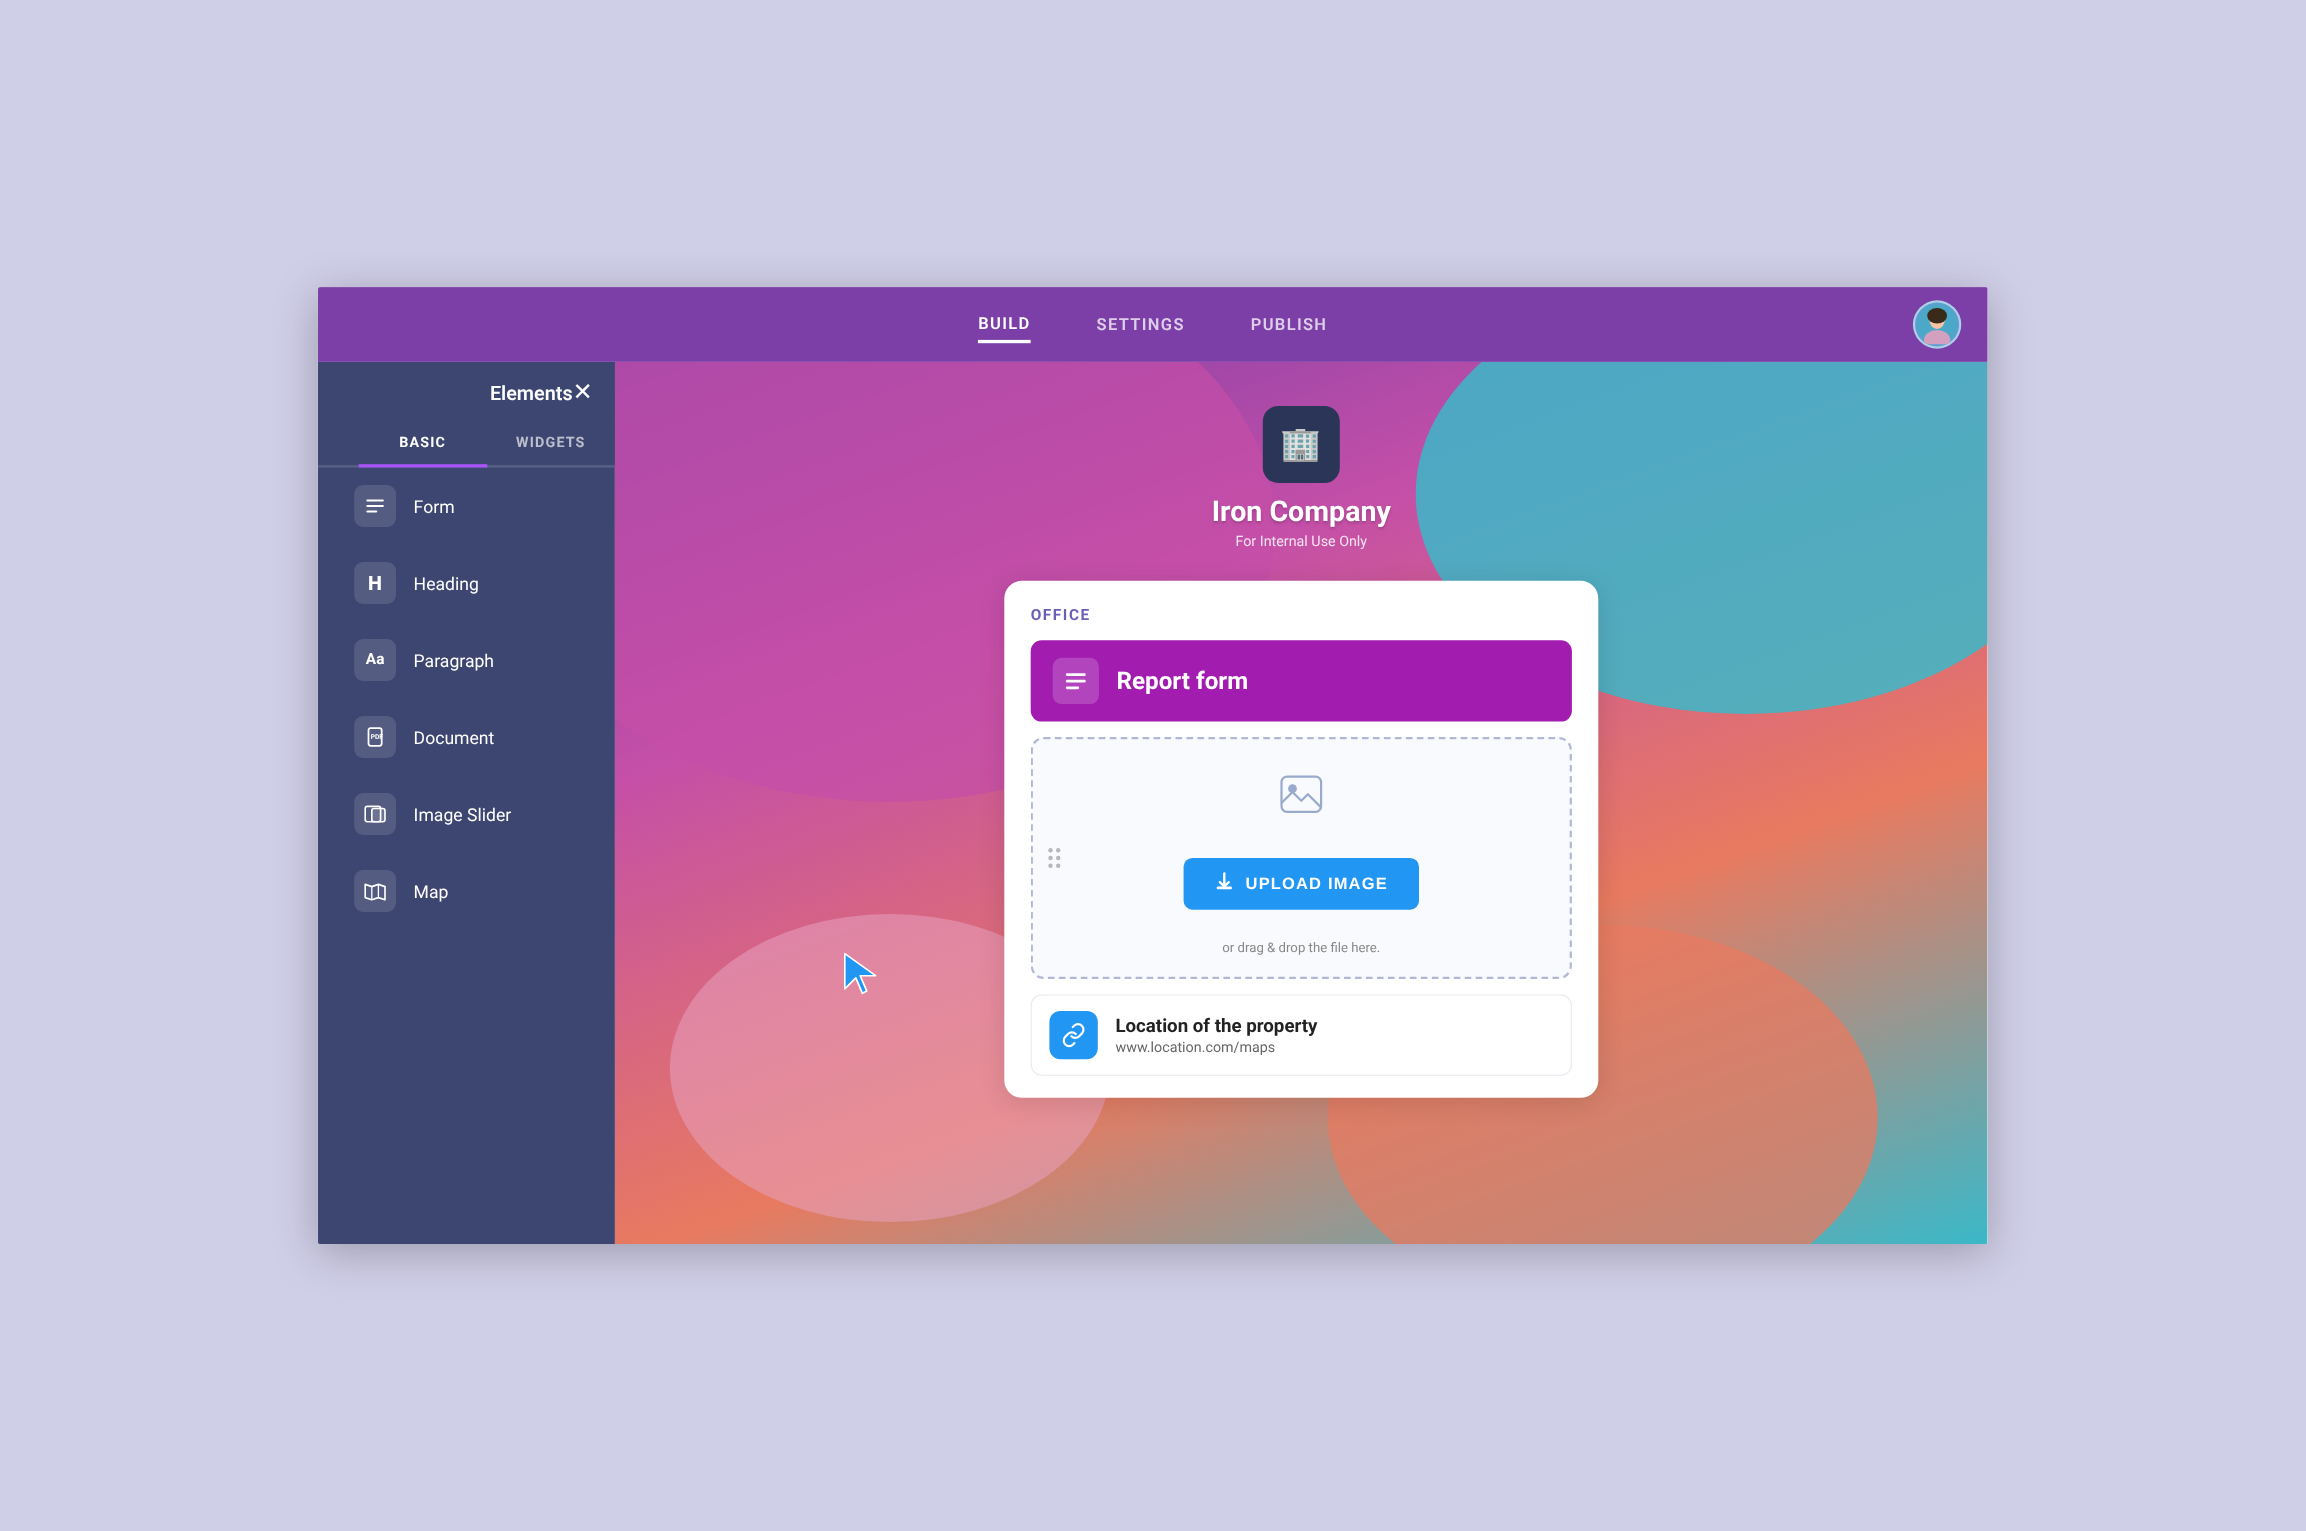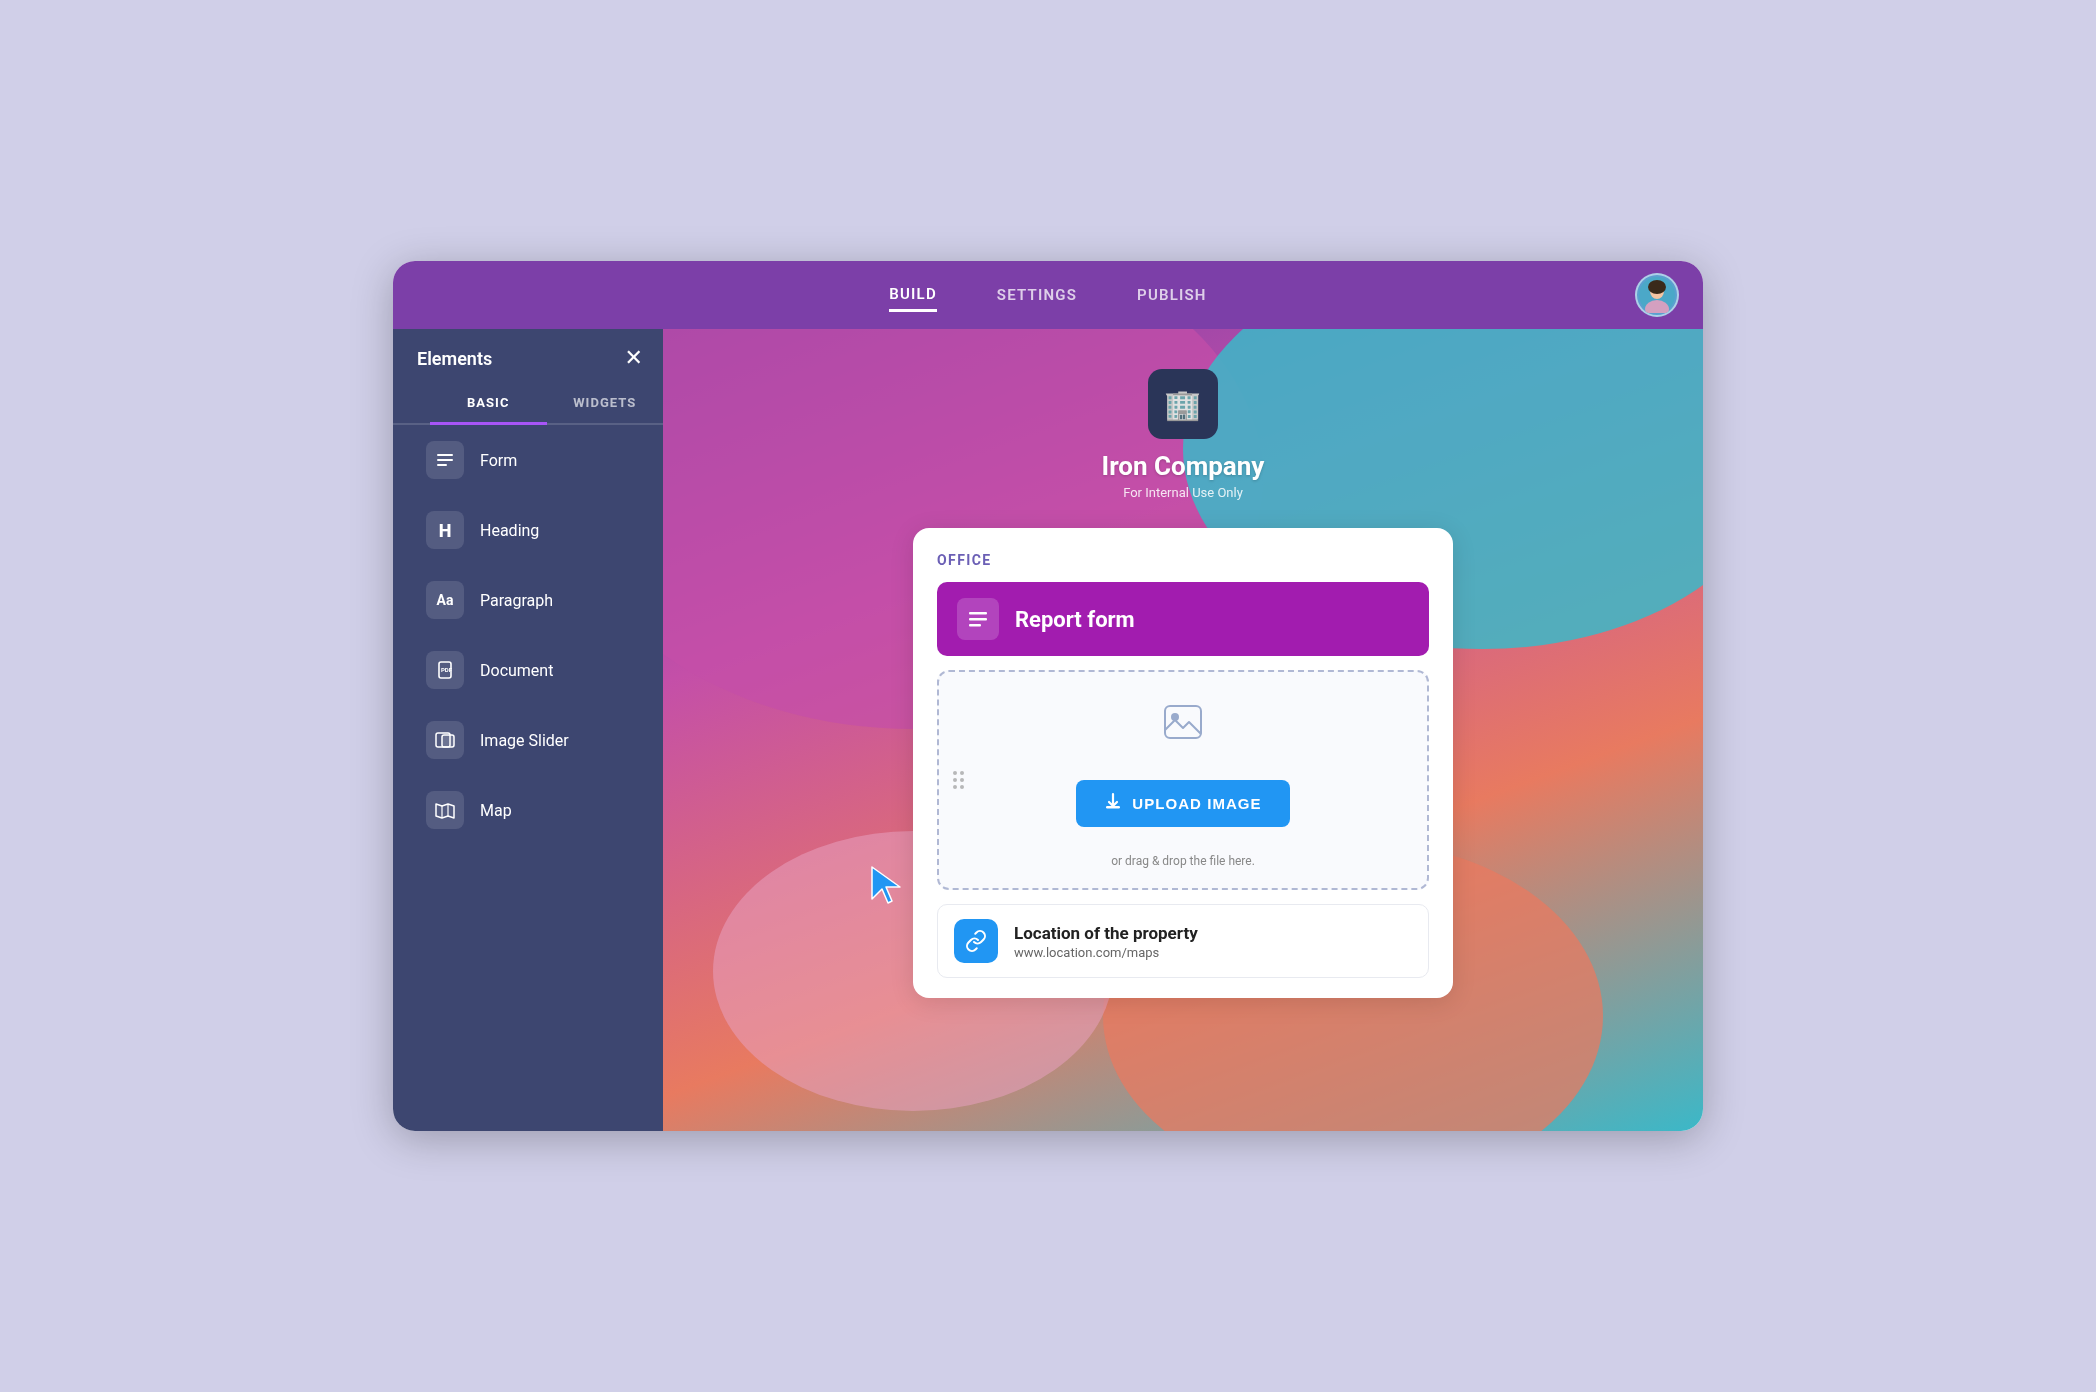--- a/index.html
+++ b/index.html
@@ -5,23 +5,23 @@
     * { box-sizing: border-box; margin: 0; padding: 0; }
     body {
       background: #d0cfe8;
       display: flex;
       align-items: center;
       justify-content: center;
       min-height: 100vh;
       font-family: -apple-system, BlinkMacSystemFont, 'Segoe UI', Roboto, sans-serif;
     }
     .app-container {
-      width: 1310px;
+      width: 1518px;
       height: 870px;
-      border-radius: 22px;
+      border-radius: 2px;
       overflow: hidden;
       box-shadow: 0 8px 40px rgba(0,0,0,0.25);
       display: flex;
       flex-direction: column;
       background: #fff;
     }
 
     
     .top-nav {
       background: #7c3fa8;
@@ -79,21 +79,21 @@
       width: 270px;
       background: #3d4670;
       display: flex;
       flex-direction: column;
       flex-shrink: 0;
       overflow: hidden;
     }
     .sidebar-header {
       display: flex;
       align-items: center;
-      justify-content: space-between;
+      justify-content: flex-end;
       padding: 18px 20px 14px 24px;
       background: #3d4670;
     }
     .sidebar-title {
       color: #fff;
       font-size: 18px;
       font-weight: 600;
     }
     .close-icon {
       color: #fff;

